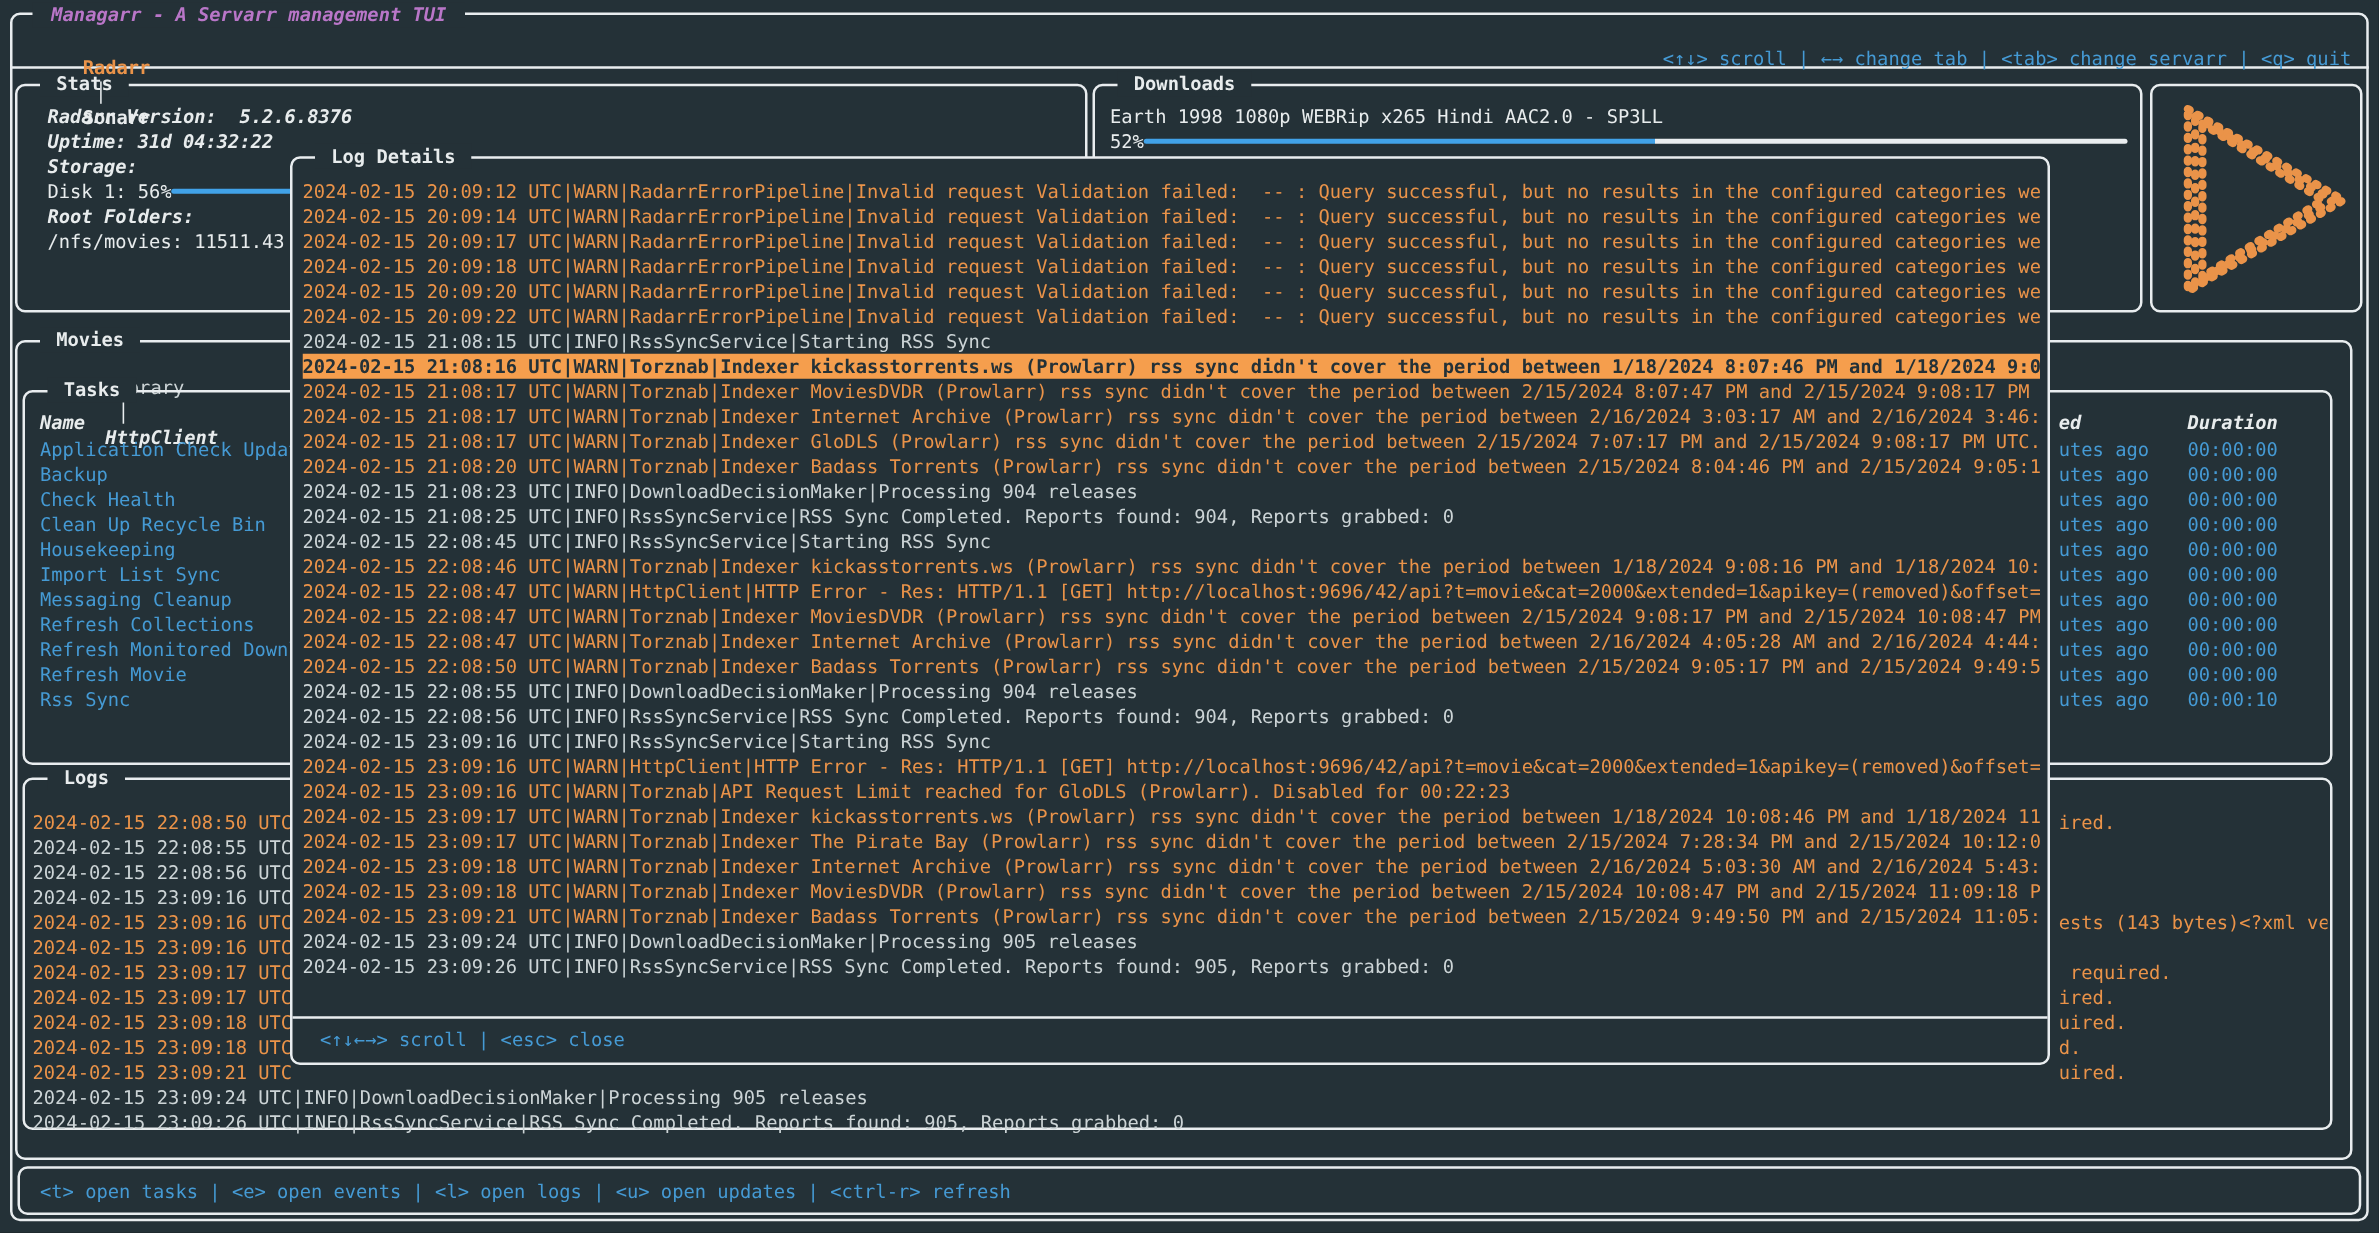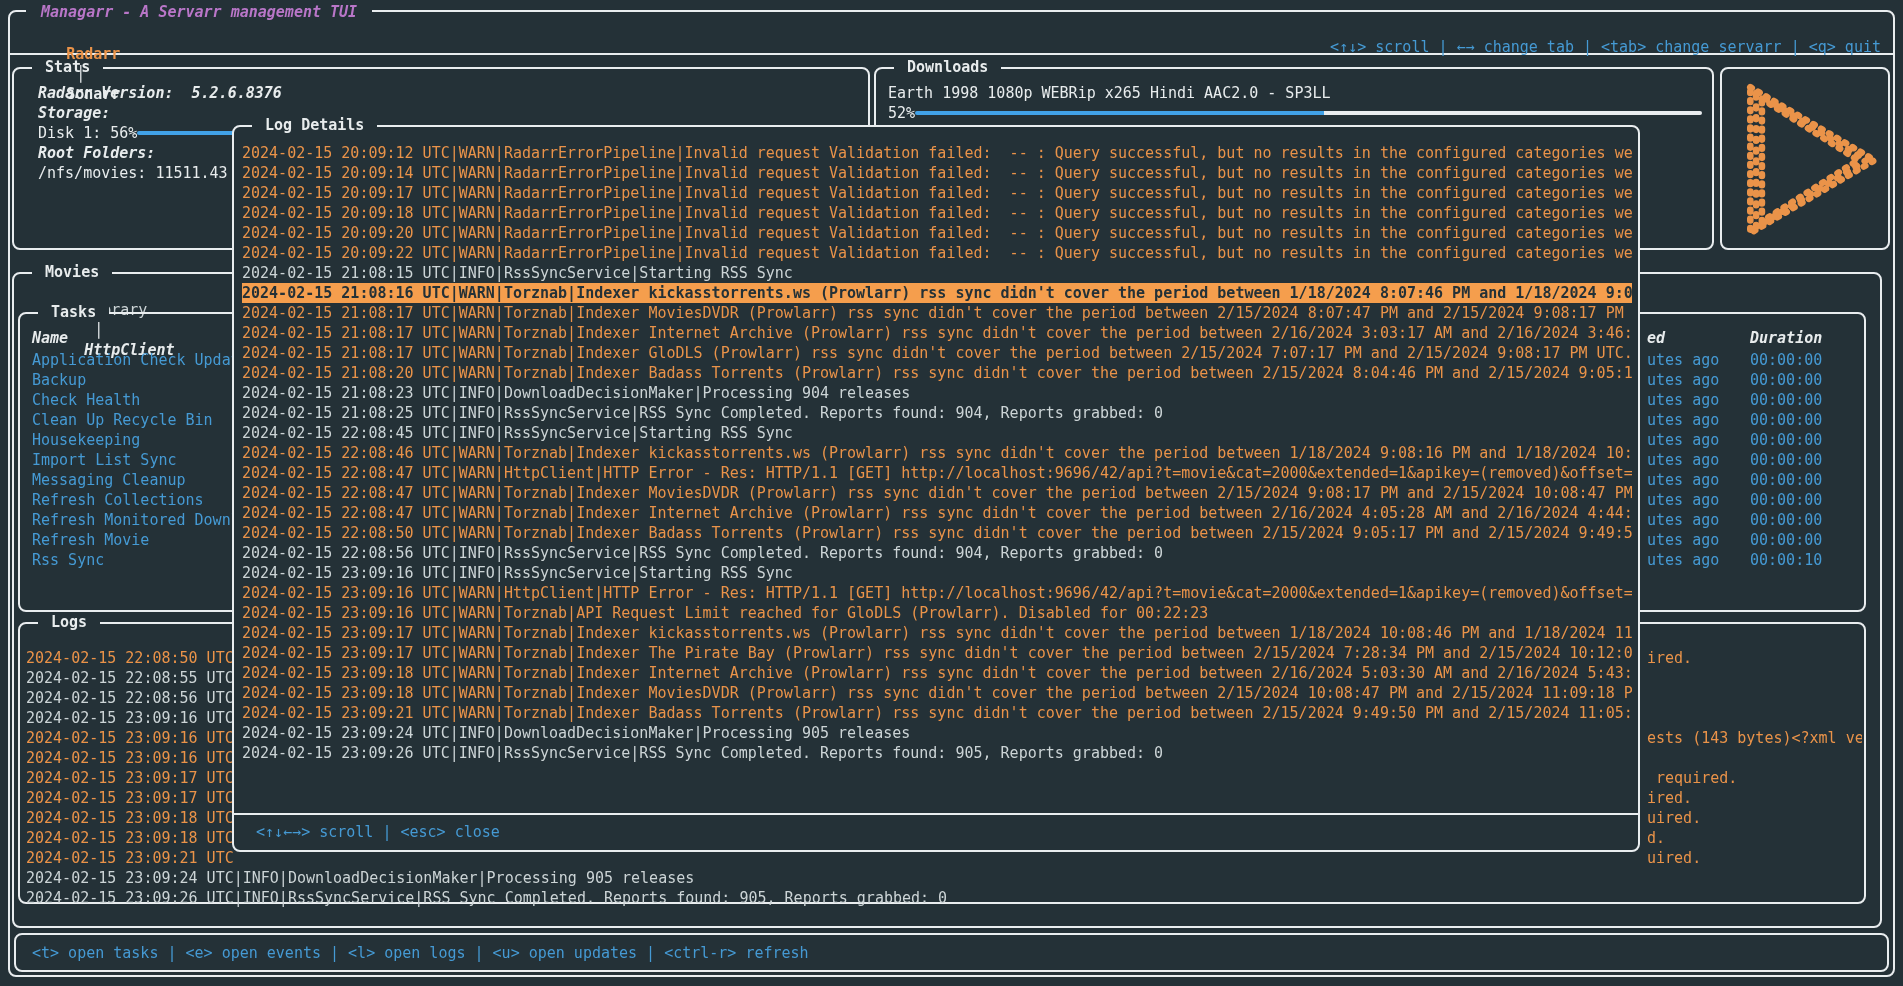--- a/index.html
+++ b/index.html
@@ -65,20 +65,21 @@
     <span class="tab active">Radarr</span>
     <span class="tab-sep">│</span>
     <span class="tab">Sonarr</span>
   </div>
   <div class="top-keys">&lt;↑↓&gt; scroll | ←→ change tab | &lt;tab&gt; change servarr | &lt;q&gt; quit</div>
 
   <div class="box" style="left:12px;top:67px;width:858px;height:183px;">
     <span class="box-title"> Stats </span>
     <div class="stats-content">
       <div class="row bold"><span>Radarr Version:</span>  <span>5.2.6.8376</span></div>
+      <div class="row bold"><span>Uptime:</span> <span>31d 04:32:22</span></div>
       <div class="row bold">Storage:</div>
       <div class="gauge-row">
         <span class="row"><span>Disk 1: </span><span>56%</span></span>
         <span class="gauge" id="disk-gauge" style="background: linear-gradient(to right, rgb(65, 162, 232) 0px, rgb(65, 162, 232) 56%, rgb(233, 237, 239) 56%, rgb(233, 237, 239) 100%);"></span>
       </div>
       <div class="row bold">Root Folders:</div>
       <div class="row">/nfs/movies: 11511.43 GB</div>
     </div>
   </div>
 
@@ -142,20 +143,21 @@
         <div class="m-line">2024-02-15 21:08:17 UTC|WARN|Torznab|Indexer GloDLS (Prowlarr) rss sync didn't cover the period between 2/15/2024 7:07:17 PM and 2/15/2024 9:08:17 PM UTC. Se</div>
         <div class="m-line">2024-02-15 21:08:20 UTC|WARN|Torznab|Indexer Badass Torrents (Prowlarr) rss sync didn't cover the period between 2/15/2024 8:04:46 PM and 2/15/2024 9:05:17 P</div>
         <div class="m-line info">2024-02-15 21:08:23 UTC|INFO|DownloadDecisionMaker|Processing 904 releases</div>
         <div class="m-line info">2024-02-15 21:08:25 UTC|INFO|RssSyncService|RSS Sync Completed. Reports found: 904, Reports grabbed: 0</div>
         <div class="m-line info">2024-02-15 22:08:45 UTC|INFO|RssSyncService|Starting RSS Sync</div>
         <div class="m-line">2024-02-15 22:08:46 UTC|WARN|Torznab|Indexer kickasstorrents.ws (Prowlarr) rss sync didn't cover the period between 1/18/2024 9:08:16 PM and 1/18/2024 10:08:</div>
         <div class="m-line">2024-02-15 22:08:47 UTC|WARN|HttpClient|HTTP Error - Res: HTTP/1.1 [GET] http://localhost:9696/42/api?t=movie&amp;cat=2000&amp;extended=1&amp;apikey=(removed)&amp;offset=0&amp;l</div>
         <div class="m-line">2024-02-15 22:08:47 UTC|WARN|Torznab|Indexer MoviesDVDR (Prowlarr) rss sync didn't cover the period between 2/15/2024 9:08:17 PM and 2/15/2024 10:08:47 PM UT</div>
         <div class="m-line">2024-02-15 22:08:47 UTC|WARN|Torznab|Indexer Internet Archive (Prowlarr) rss sync didn't cover the period between 2/16/2024 4:05:28 AM and 2/16/2024 4:44:27</div>
         <div class="m-line">2024-02-15 22:08:50 UTC|WARN|Torznab|Indexer Badass Torrents (Prowlarr) rss sync didn't cover the period between 2/15/2024 9:05:17 PM and 2/15/2024 9:49:50 P</div>
+        <div class="m-line info">2024-02-15 22:08:55 UTC|INFO|DownloadDecisionMaker|Processing 904 releases</div>
         <div class="m-line info">2024-02-15 22:08:56 UTC|INFO|RssSyncService|RSS Sync Completed. Reports found: 904, Reports grabbed: 0</div>
         <div class="m-line info">2024-02-15 23:09:16 UTC|INFO|RssSyncService|Starting RSS Sync</div>
         <div class="m-line">2024-02-15 23:09:16 UTC|WARN|HttpClient|HTTP Error - Res: HTTP/1.1 [GET] http://localhost:9696/42/api?t=movie&amp;cat=2000&amp;extended=1&amp;apikey=(removed)&amp;offset=0&amp;l</div>
         <div class="m-line">2024-02-15 23:09:16 UTC|WARN|Torznab|API Request Limit reached for GloDLS (Prowlarr). Disabled for 00:22:23</div>
         <div class="m-line">2024-02-15 23:09:17 UTC|WARN|Torznab|Indexer kickasstorrents.ws (Prowlarr) rss sync didn't cover the period between 1/18/2024 10:08:46 PM and 1/18/2024 11:09</div>
         <div class="m-line">2024-02-15 23:09:17 UTC|WARN|Torznab|Indexer The Pirate Bay (Prowlarr) rss sync didn't cover the period between 2/15/2024 7:28:34 PM and 2/15/2024 10:12:05 P</div>
         <div class="m-line">2024-02-15 23:09:18 UTC|WARN|Torznab|Indexer Internet Archive (Prowlarr) rss sync didn't cover the period between 2/16/2024 5:03:30 AM and 2/16/2024 5:43:28</div>
         <div class="m-line">2024-02-15 23:09:18 UTC|WARN|Torznab|Indexer MoviesDVDR (Prowlarr) rss sync didn't cover the period between 2/15/2024 10:08:47 PM and 2/15/2024 11:09:18 PM U</div>
         <div class="m-line">2024-02-15 23:09:21 UTC|WARN|Torznab|Indexer Badass Torrents (Prowlarr) rss sync didn't cover the period between 2/15/2024 9:49:50 PM and 2/15/2024 11:05:17</div>
         <div class="m-line info">2024-02-15 23:09:24 UTC|INFO|DownloadDecisionMaker|Processing 905 releases</div>

